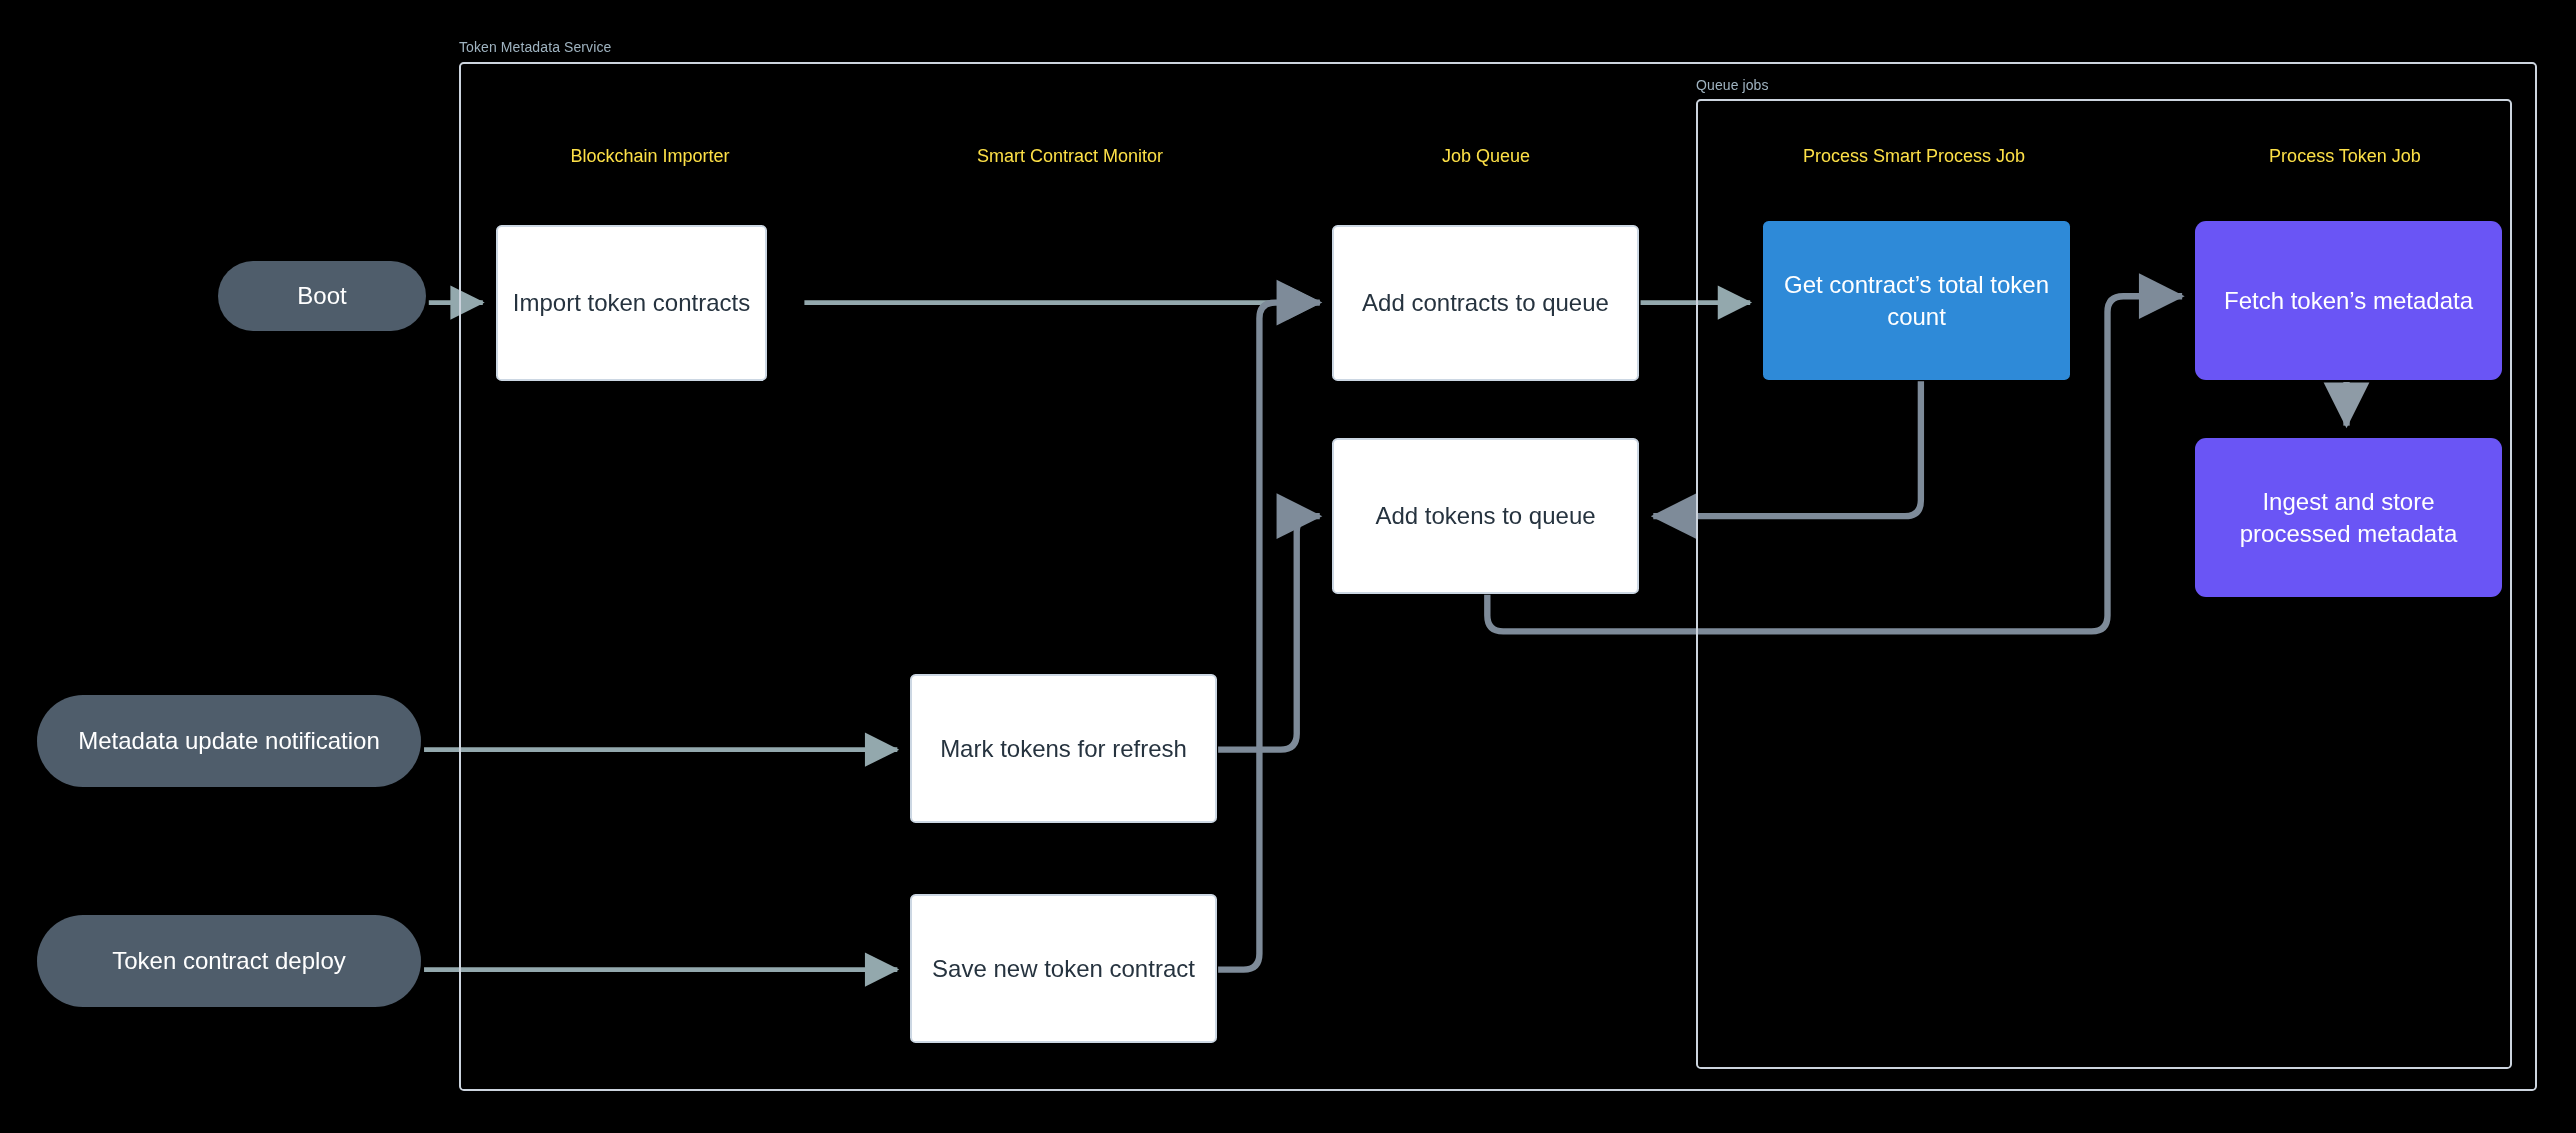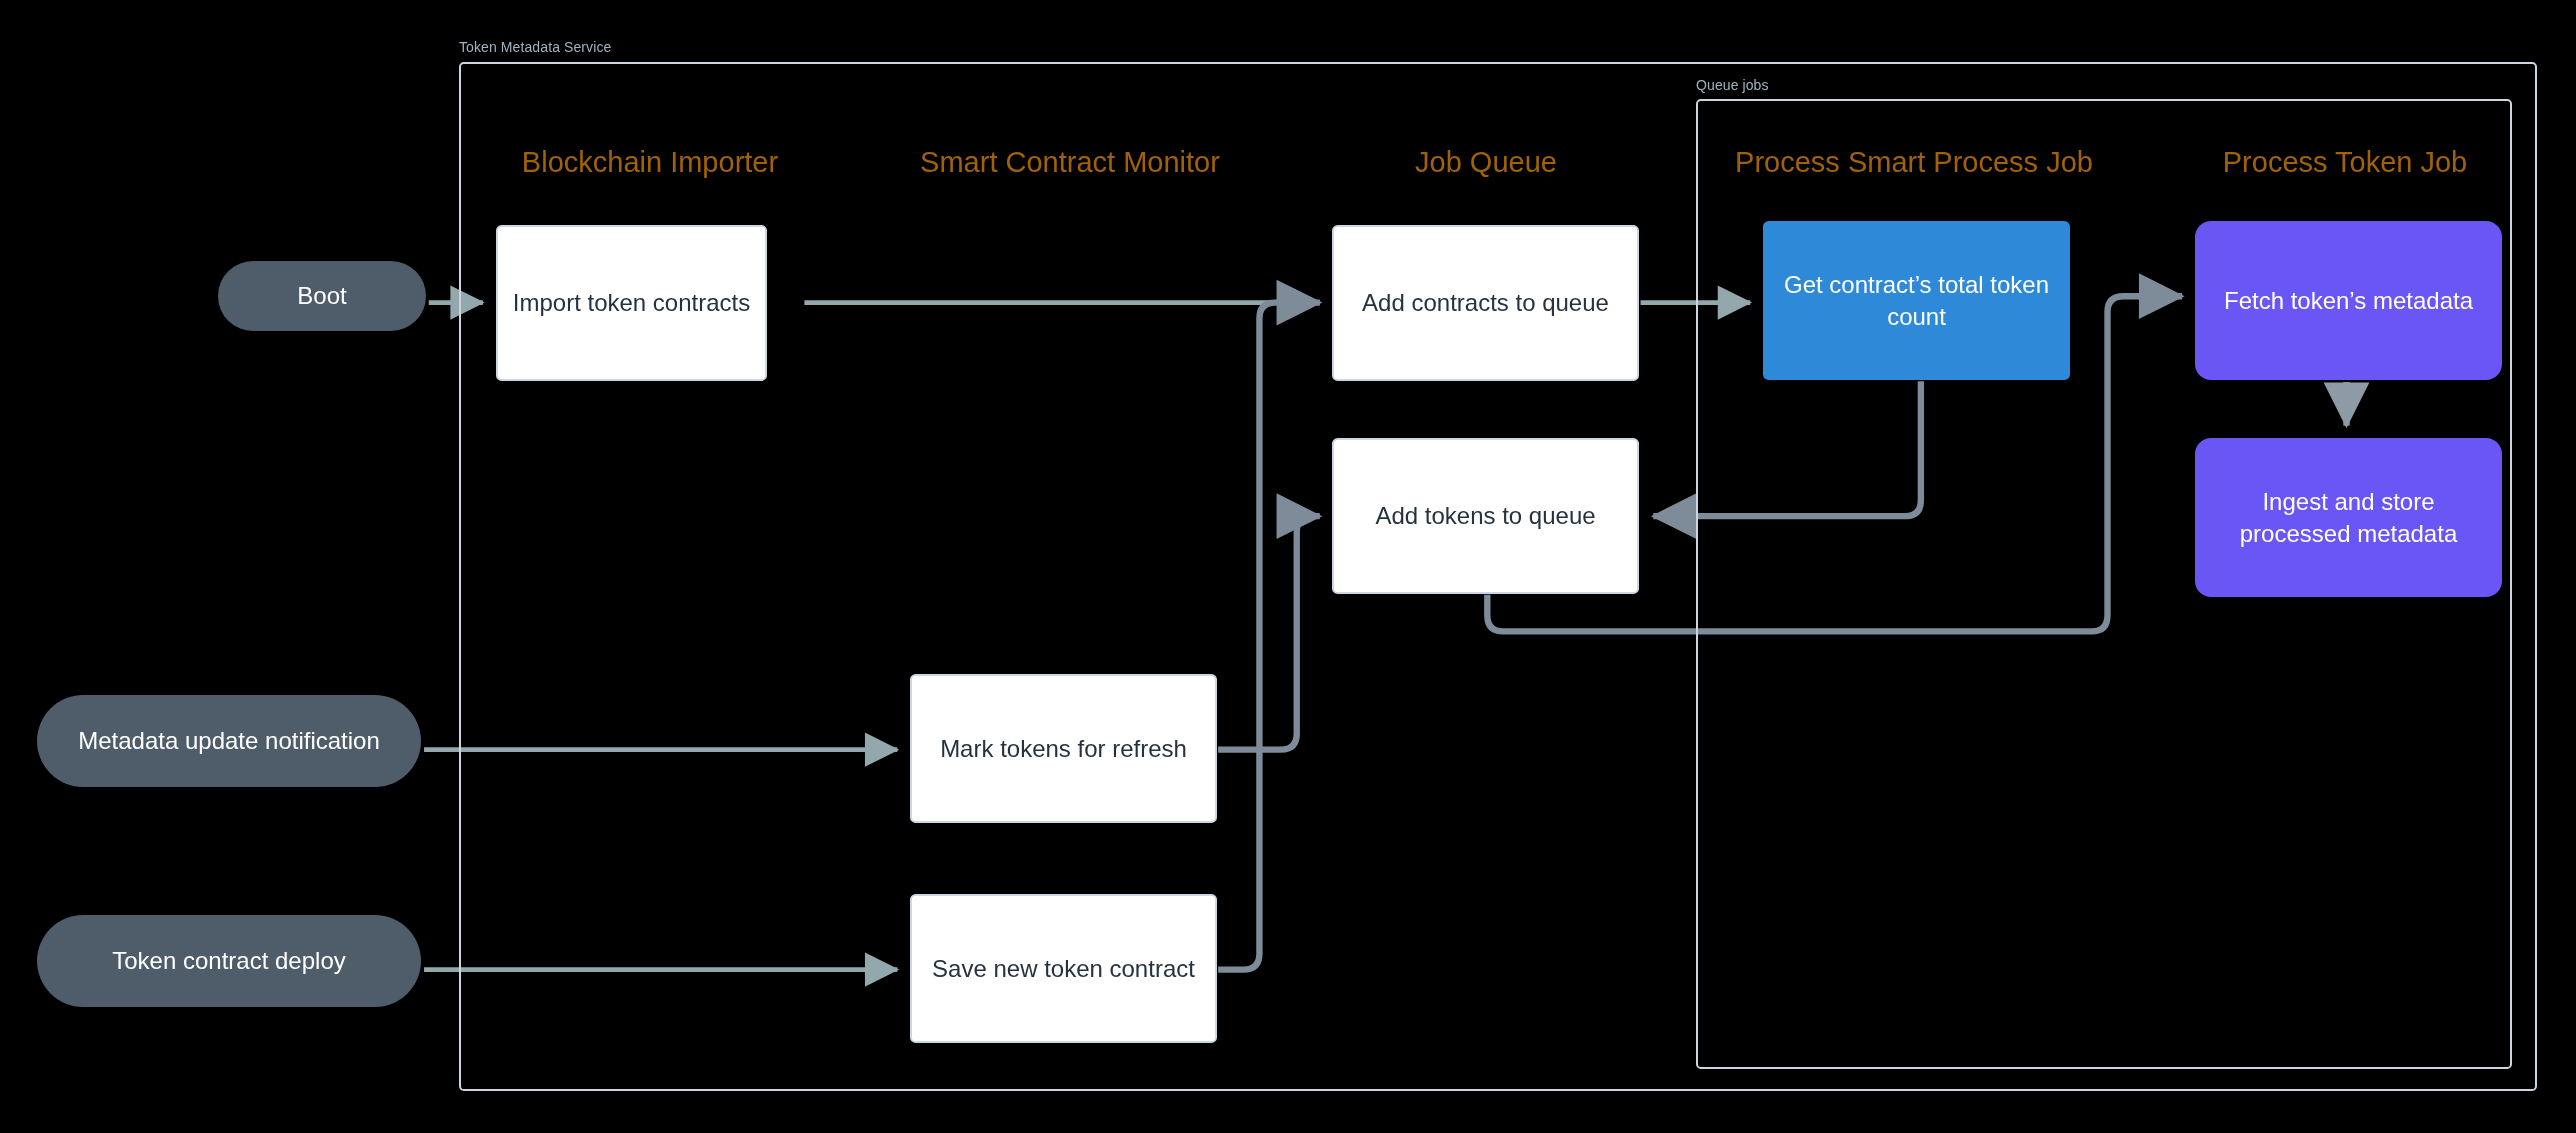--- a/index.html
+++ b/index.html
@@ -34,22 +34,22 @@
   }
   .group-label {
     position: absolute;
     color: #9fb3c0;
     font-size: 14px;
     letter-spacing: 0.1px;
     white-space: nowrap;
   }
   .col-header {
     position: absolute;
-    color: #a16207;
-    font-size: 29px;
+    color: #fde047;
+    font-size: 18px;
     text-align: left;
     white-space: nowrap;
     transform: translateX(-50%);
   }
   .node {
     position: absolute;
     box-sizing: border-box;
     display: flex;
     align-items: center;
     justify-content: center;
@@ -70,21 +70,21 @@
     border-radius: 5.6px;
   }
   .node-blue {
     background: #2e8ad8;
     color: #ffffff;
     border-radius: 5.6px;
   }
   .node-purple {
     background: #6a55f5;
     color: #ffffff;
-    border-radius: 16px;
+    border-radius: 11px;
   }
   .node span { display: block; }
 </style>
 </head>
 <body>
 
 <div id="stage">
 
   <svg id="wires" viewBox="0 0 3244 1428">
     <defs>

